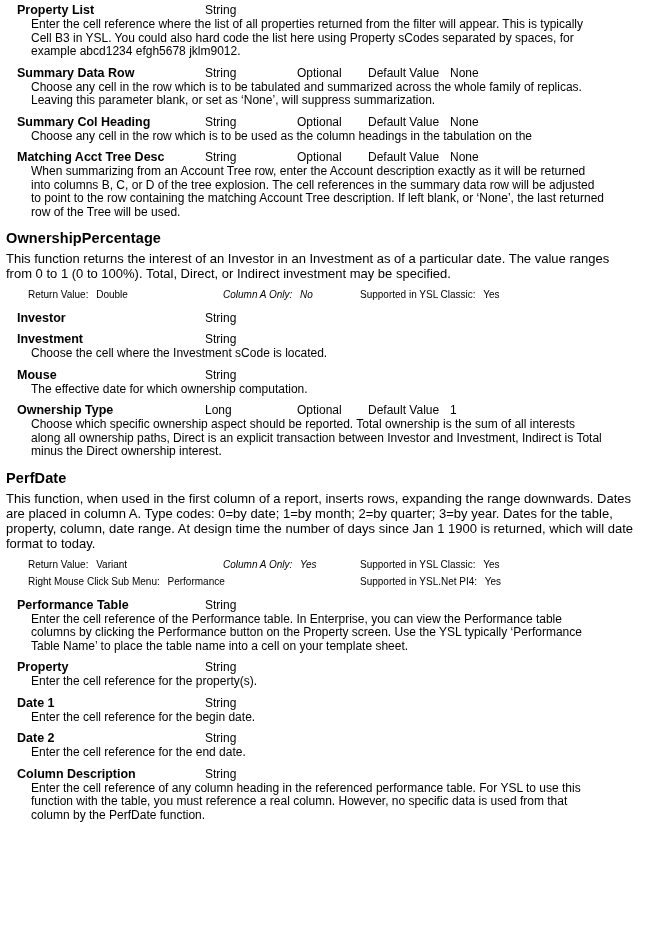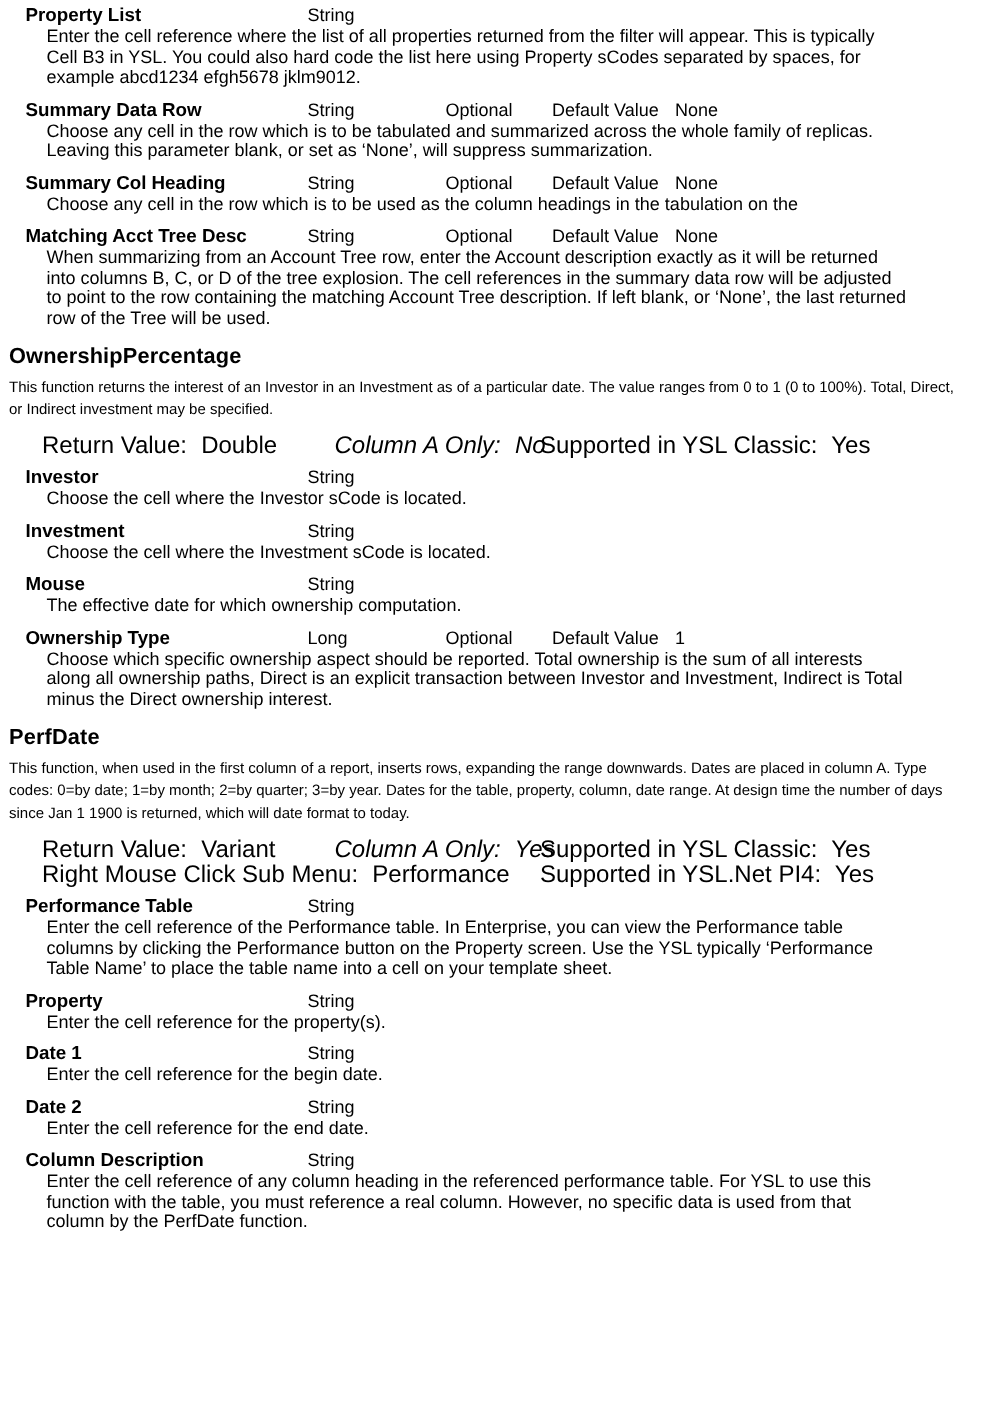--- a/index.html
+++ b/index.html
@@ -13,29 +13,29 @@
   .page { padding: 3px 10px 0 6px; width: 656px; }
 
   
   .fn-heading {
     font-size: 14.5px;
     font-weight: bold;
     margin: 11px 0 5px 0;
     letter-spacing: 0.1px;
   }
   .fn-desc {
-    font-size: 10px;
+    font-size: 13px;
     line-height: 15px;
     width: 630px;
     margin: 0 0 8px 0;
   }
 
   
   .meta { margin-bottom: 5px; }
-  .meta-row { position: relative; height: 17px; font-size: 16px; }
+  .meta-row { position: relative; height: 17px; font-size: 10px; }
   .meta-cell-1 { position: absolute; left: 22px; white-space: nowrap; }
   .meta-cell-2 { position: absolute; left: 217px; white-space: nowrap; font-style: italic; }
   .meta-cell-3 { position: absolute; left: 354px; white-space: nowrap; }
   .meta-label { margin-right: 5px; }
 
   
   .param-block { margin-bottom: 7px; }
   .param-row { position: relative; height: 14px; font-size: 12px; }
   .param-name {
     position: absolute; left: 11px;
@@ -117,21 +117,20 @@
           <span>Yes</span>
         </span>
       </div>
     </div>
 
     <div class="param-block">
       <div class="param-row">
         <span class="param-name">Investor</span>
         <span class="param-type">String</span>
       </div>
-      <div class="param-desc">Choose the cell where the Investor sCode is located.</div>
     </div>
 
     <div class="param-block">
       <div class="param-row">
         <span class="param-name">Investment</span>
         <span class="param-type">String</span>
       </div>
       <div class="param-desc">Choose the cell where the Investment sCode is located.</div>
     </div>
 

